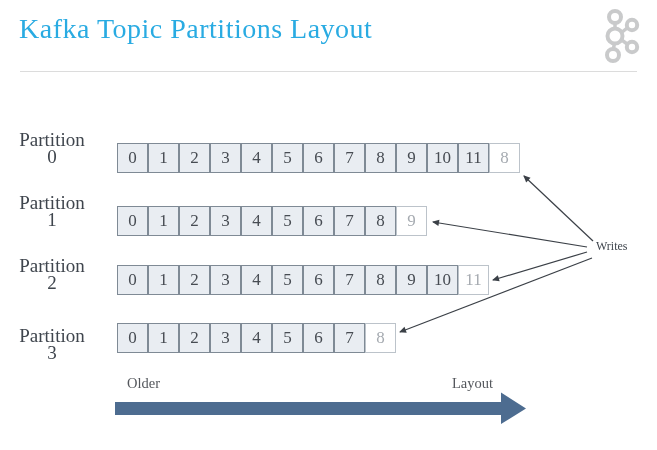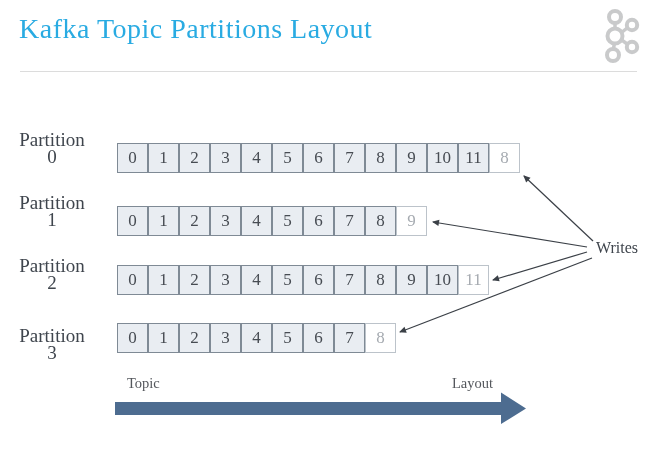--- a/index.html
+++ b/index.html
@@ -32,21 +32,21 @@
     font-size:17px; color:var(--cell-text,#474c53);
   }
   .cell.next{
     background:var(--next-cell-fill,#fff); border-color:var(--next-cell-border,#bcc3ca);
     color:var(--next-cell-text,#a6abb1);
   }
   #row0{top:143px;} #row1{top:206px;} #row2{top:265px;} #row3{top:323px;}
   #plabel0{top:131px;} #plabel1{top:194px;} #plabel2{top:257px;} #plabel3{top:327px;}
   .overlay{position:absolute; left:0; top:0; pointer-events:none;}
   .writes-label{
-    position:absolute; left:596px; top:239px; font-size:16px; color:var(--label-text,#3f454d);
+    position:absolute; left:596px; top:239px; font-size:12px; color:var(--label-text,#3f454d);
   }
   .tl-label{position:absolute; font-size:14.5px; color:#54575c;}
   #older{left:127px; top:375px;}
   #newer{left:452px; top:375px;}
 </style>
 </head>
 <body>
 
 <div id="slide">
 
@@ -150,19 +150,19 @@
     <g style="stroke:var(--arrow-line,#3b4047)" stroke-width="1.2" fill="none">
       <line x1="593" y1="241" x2="524" y2="176" marker-end="url(#ah)"></line>
       <line x1="587" y1="247" x2="433" y2="222" marker-end="url(#ah)"></line>
       <line x1="587" y1="252" x2="493" y2="280" marker-end="url(#ah)"></line>
       <line x1="592" y1="258" x2="400" y2="332" marker-end="url(#ah)"></line>
     </g>
   </svg>
 
   <div class="writes-label">Writes</div>
 
-  <div class="tl-label" id="older">Topic</div>
+  <div class="tl-label" id="older">Older</div>
   <div class="tl-label" id="newer">Layout</div>
   <svg class="overlay" width="657" height="450" viewBox="0 0 657 450">
     <path d="M115,402 L501,402 L501,392.5 L526,408.5 L501,424 L501,415 L115,415 Z" style="fill:var(--timeline-arrow,#4d6c90)"></path>
   </svg>
 
 </div>
 
 </body></html>

